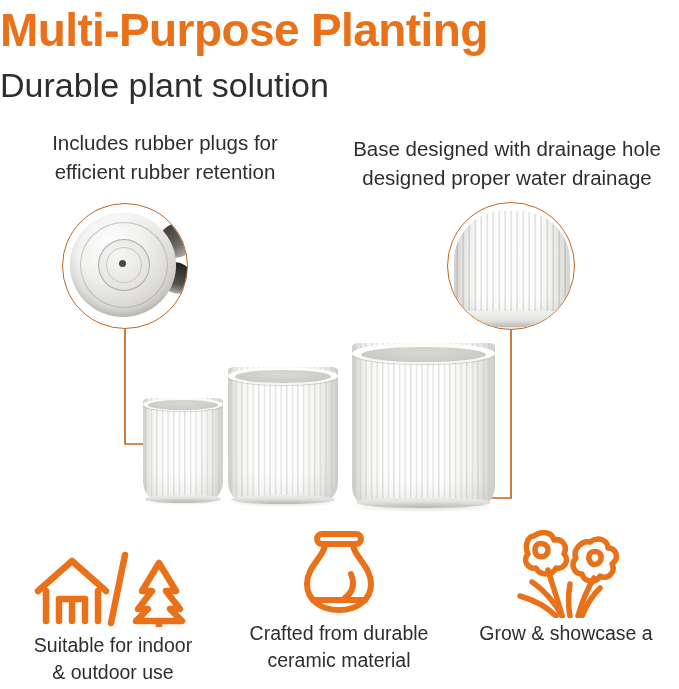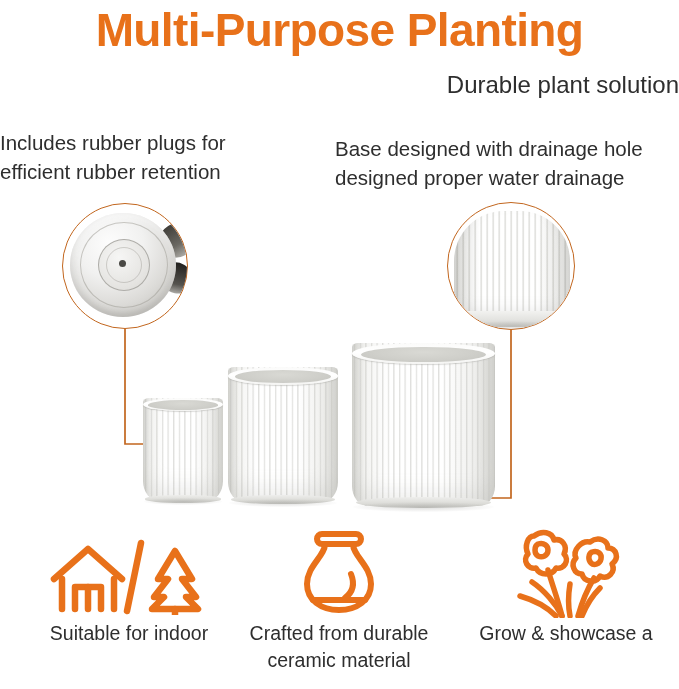--- a/index.html
+++ b/index.html
@@ -18,43 +18,43 @@
     background: #ffffff;
     overflow: hidden;
   }
 
   
   .title {
     position: absolute;
     left: 0;
     top: 2px;
     width: 679px;
-    text-align: center;
     font-size: 46px;
     line-height: 56px;
     font-weight: bold;
     letter-spacing: -0.6px;
     color: #E8711A;
     white-space: nowrap;
   }
   .subtitle {
     position: absolute;
     left: 0;
     top: 68px;
     width: 679px;
-    text-align: right;
-    font-size: 24px;
+    text-align: left;
+    font-size: 34px;
     line-height: 34px;
     color: #2e2e2e;
     font-weight: 400;
   }
 
   
   .callout-text {
     position: absolute;
+    text-align: center;
     font-size: 20.5px;
     line-height: 29px;
     color: #2e2e2e;
   }
   .callout-text .l1 { display: block; }
   .callout-text .l2 { display: block; }
   #callout-text-left  { left: 0px;   top: 128px; width: 330px; }
   #callout-text-right { left: 335px; top: 134px; width: 344px; }
 
   
@@ -225,21 +225,21 @@
   #pot-small  { left: 143px; top: 398px; width: 80px;  height: 103px; }
   #pot-medium { left: 228px; top: 367px; width: 110px; height: 135px; }
   #pot-large  { left: 352px; top: 343px; width: 143px; height: 163px; }
 
   
   .benefit {
     position: absolute;
     width: 226px;
     text-align: center;
   }
-  #benefit-0 { left: 0px;   top: 524px; margin-left: 16px; }
+  #benefit-0 { left: 0px;   top: 536px; }
   #benefit-1 { left: 226px; top: 524px; }
   #benefit-2 { left: 453px; top: 524px; }
   .benefit-icon {
     height: 96px;
     display: flex;
     align-items: center;
     justify-content: center;
   }
   .benefit-caption {
     font-size: 19.5px;
@@ -322,20 +322,21 @@
         <path d="M70 50 L70 80"></path>
         <path d="M31 80 L31 58 L57 58 L57 80"></path>
         <path d="M44 58 L44 80"></path>
         <path d="M97 14 L83 82"></path>
         <path d="M131 22 L148 50 L138 50 L152 68 L142 68 L154 80 L108 80 L120 68 L110 68 L124 50 L114 50 Z"></path>
         <path d="M131 80 L131 86"></path>
       </svg>
     </div>
     <div class="benefit-caption">
       <span class="l1">Suitable for indoor</span>
+      <span class="l2">&amp; outdoor use</span>
     </div>
   </div>
 
   <div class="benefit" id="benefit-1">
     <div class="benefit-icon">
       <svg width="92" height="92" viewBox="0 0 92 92" fill="none" stroke="#E8711A" stroke-width="6" stroke-linecap="round" stroke-linejoin="round">
         <rect x="24" y="8" width="44" height="10" rx="5"></rect>
         <path d="M32 18 C32 30 14 40 14 58 C14 74 28 84 46 84 C64 84 78 74 78 58 C78 40 60 30 60 18"></path>
         <path d="M20 74 L72 74"></path>
         <path d="M58 48 C62 58 60 66 52 72"></path>

